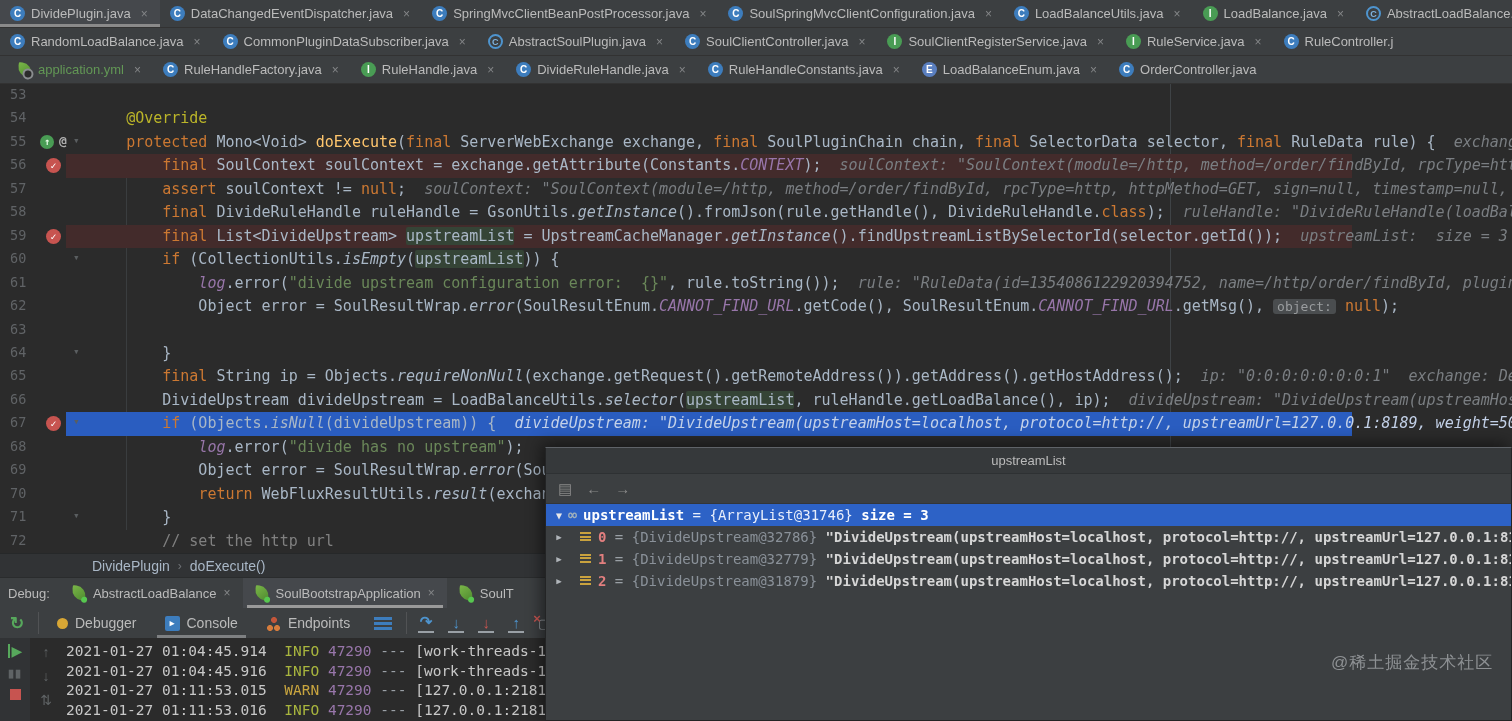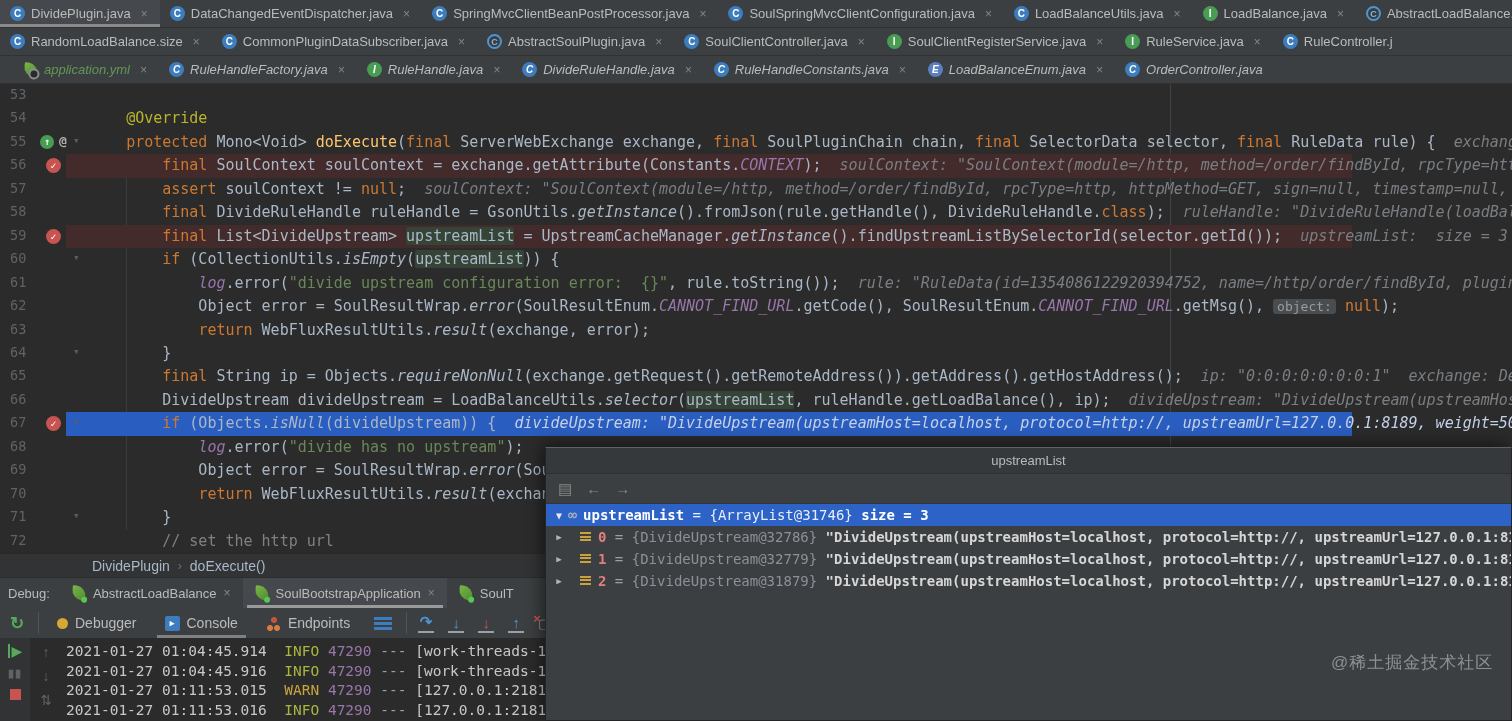--- a/index.html
+++ b/index.html
@@ -4,21 +4,21 @@
 <style>
   * { margin:0; padding:0; box-sizing:border-box; }
   html,body { width:1512px; height:721px; overflow:hidden; background:#2b2b2b;
     font-family:"Liberation Sans", sans-serif; }
   #app { position:relative; width:1512px; height:721px; background:#2b2b2b; overflow:hidden; }
 
   
   #tabbar { position:absolute; left:0; top:0; width:1512px; height:84px; background:#3c3f41; }
   .tabrow { height:28px; display:flex; align-items:stretch; border-bottom:1px solid #323232;
     overflow:hidden; white-space:nowrap; background:#3c3f41; }
-  .tabrow:nth-child(3) { padding-left:14px;font-style:italic; }
+  .tabrow:nth-child(3) { padding-left:8px; }
   .tab { display:flex; align-items:center; gap:6px; padding:0 12px 0 10px; font-size:13px;
     color:#bbbbbb; position:relative; flex:0 0 auto; cursor:default; }
   .tab.active { background:#45484c; }
   .tab.active::after { content:""; position:absolute; left:0; right:0; bottom:0; height:3px; background:#8a8a8a; }
   .tab .close { color:#848688; font-size:12px; margin-left:4px; }
   .tab.green-label { color:#629755; }
   .fic { width:15px; height:15px; border-radius:50%; display:inline-flex; align-items:center;
     justify-content:center; font-size:10px; font-weight:bold; color:#fff; flex:0 0 auto; }
   .fic-class { background:#3d7dbd; }
   .fic-interface { background:#499C54; }
@@ -173,21 +173,21 @@
           <span class="close">×</span>
         </div>
         <div class="tab">
           <span class="fic fic-abstract">C</span>
           <span>AbstractLoadBalance.ja</span>
         </div>
       </div>
       <div class="tabrow">
         <div class="tab">
           <span class="fic fic-class">C</span>
-          <span>RandomLoadBalance.size</span>
+          <span>RandomLoadBalance.java</span>
           <span class="close">×</span>
         </div>
         <div class="tab">
           <span class="fic fic-class">C</span>
           <span>CommonPluginDataSubscriber.java</span>
           <span class="close">×</span>
         </div>
         <div class="tab">
           <span class="fic fic-abstract">C</span>
           <span>AbstractSoulPlugin.java</span>
@@ -297,21 +297,20 @@
       <div class="eline" style="top: 187.6px;">
         <span class="gnum">61</span>
         <span class="code"><span class="sd">            </span><span class="sf">log</span><span class="sd">.error(</span><span class="ss">"divide upstream configuration error:  {}"</span><span class="sd">, rule.toString());  </span><span class="sh">rule: "RuleData(id=1354086122920394752, name=/http/order/findById, plugin</span></span>
       </div>
       <div class="eline" style="top: 211.05px;">
         <span class="gnum">62</span>
         <span class="code"><span class="sd">            Object error = SoulResultWrap.</span><span class="ssi">error</span><span class="sd">(SoulResultEnum.</span><span class="sf">CANNOT_FIND_URL</span><span class="sd">.getCode(), SoulResultEnum.</span><span class="sf">CANNOT_FIND_URL</span><span class="sd">.getMsg(), </span><span class="sph">object:</span><span class="sd"> </span><span class="sk">null</span><span class="sd">);</span></span>
       </div>
       <div class="eline" style="top: 234.5px;">
         <span class="gnum">63</span>
-        <span class="code"><span class="sd">            </span><span class="sk">return </span><span class="sd">WebFluxResultUtils.</span><span class="ssi">result</span><span class="sd">(exchange, error);</span></span>
       </div>
       <div class="eline" style="top: 257.95px;">
         <span class="gnum">64</span>
         <span class="gi gi-fold">▾</span>
         <span class="code"><span class="sd">        }</span></span>
       </div>
       <div class="eline" style="top: 281.4px;">
         <span class="gnum">65</span>
         <span class="code"><span class="sd">        </span><span class="sk">final </span><span class="sd">String ip = Objects.</span><span class="ssi">requireNonNull</span><span class="sd">(exchange.getRequest().getRemoteAddress()).getAddress().getHostAddress();  </span><span class="sh">ip: "0:0:0:0:0:0:0:1"  exchange: De</span></span>
       </div>

